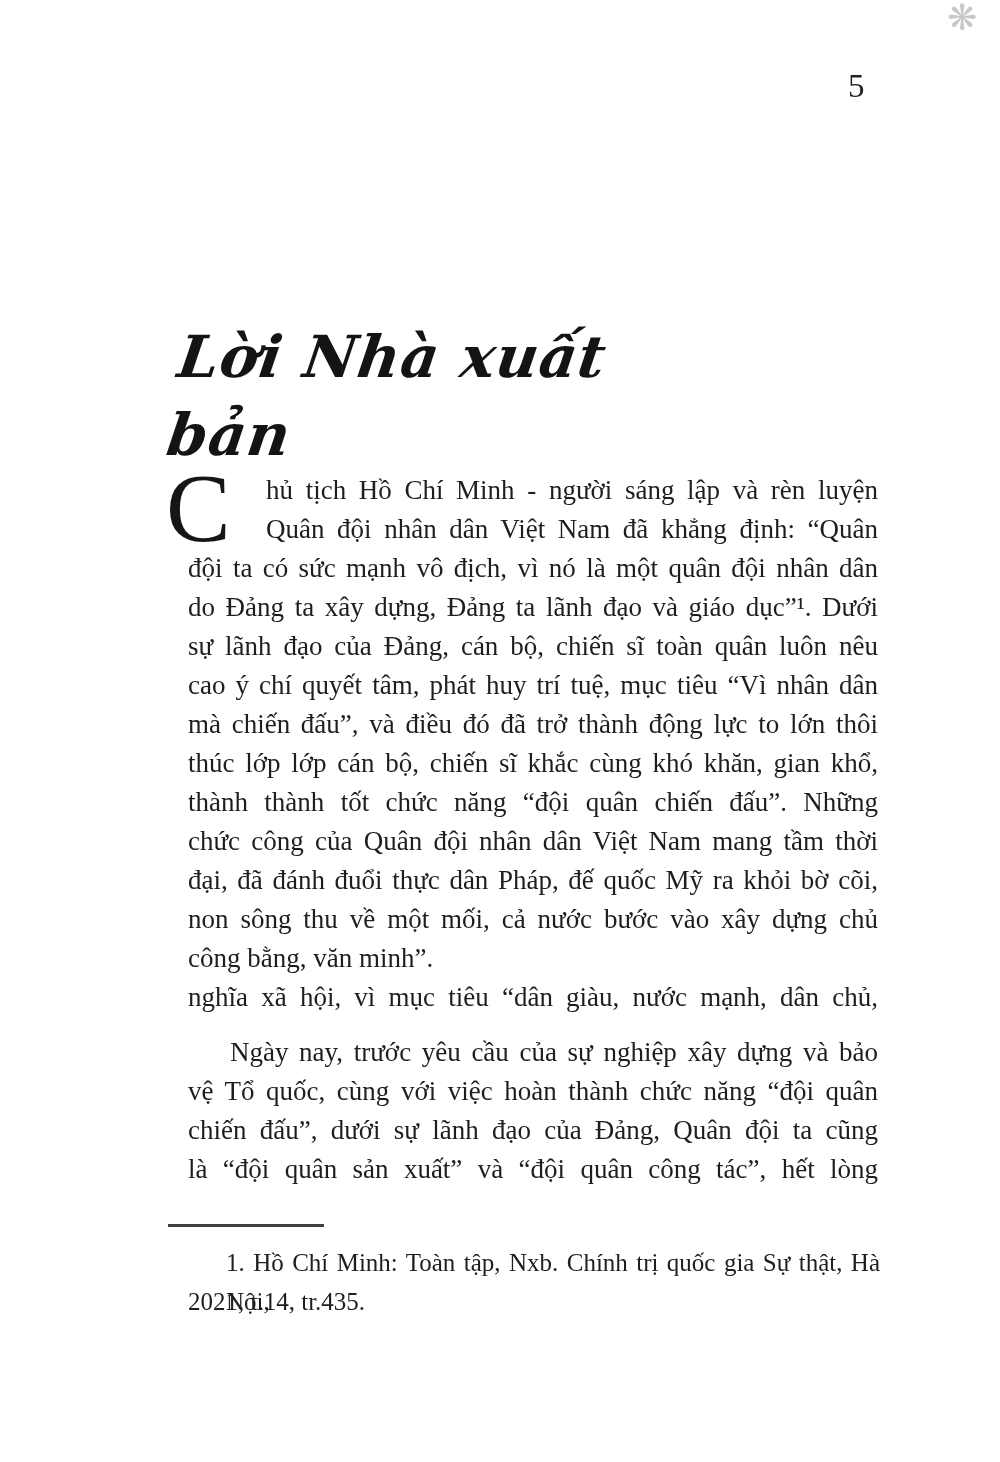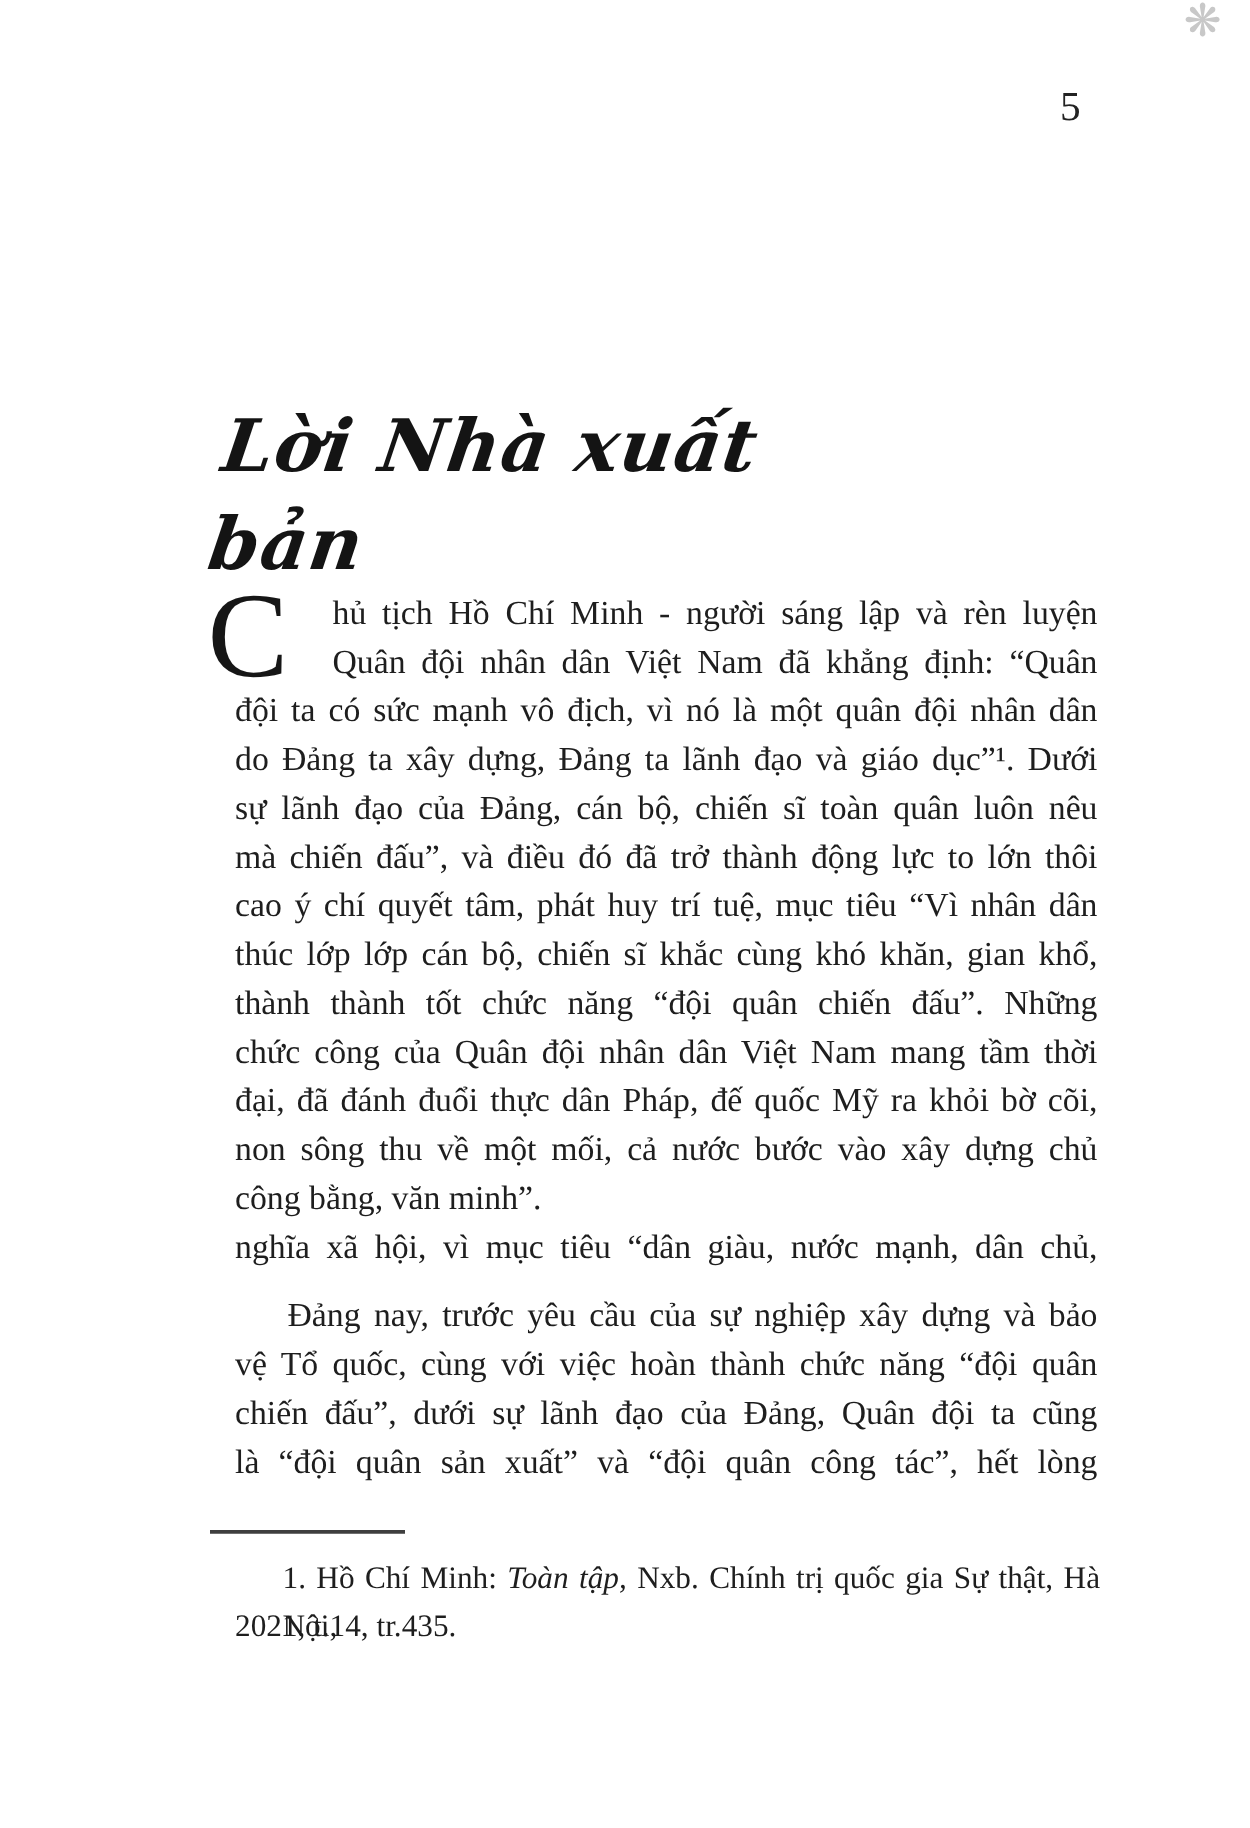--- a/index.html
+++ b/index.html
@@ -37,53 +37,53 @@
   }
   .footnote-rule {
     position:absolute; top:1224px; left:168px; width:156px; height:0;
     border-top:3px solid #3f3f3f;
   }
   .footnote {
     position:absolute; top:1243px; left:168px; width:712px;
     font-size:25px; line-height:39px; text-align:justify; color:#1e1e1e;
   }
   .footnote .line.ind { padding-left:38px; }
-  .it { font-style:italic; }
+  .it { }
 </style>
 </head>
 <body>
 
 <div class="page">
 
   <div class="corner-flower">❋</div>
 
   <div class="page-number">5</div>
 
   <div class="chapter-title">Lời Nhà xuất bản</div>
 
   <div class="textblock p1">
     <span class="dropcap">C</span>
     <div class="line j capind">hủ tịch Hồ Chí Minh - người sáng lập và rèn luyện</div>
     <div class="line j capind">Quân đội nhân dân Việt Nam đã khẳng định: “Quân</div>
     <div class="line j">đội ta có sức mạnh vô địch, vì nó là một quân đội nhân dân</div>
     <div class="line j">do Đảng ta xây dựng, Đảng ta lãnh đạo và giáo dục”¹. Dưới</div>
     <div class="line j">sự lãnh đạo của Đảng, cán bộ, chiến sĩ toàn quân luôn nêu</div>
+    <div class="line j">cao ý chí quyết tâm, phát huy trí tuệ, mục tiêu “Vì nhân dân</div>
     <div class="line j">mà chiến đấu”, và điều đó đã trở thành động lực to lớn thôi</div>
-    <div class="line j">cao ý chí quyết tâm, phát huy trí tuệ, mục tiêu “Vì nhân dân</div>
     <div class="line j">thúc lớp lớp cán bộ, chiến sĩ khắc cùng khó khăn, gian khổ,</div>
     <div class="line j">thành thành tốt chức năng “đội quân chiến đấu”. Những</div>
     <div class="line j">chức công của Quân đội nhân dân Việt Nam mang tầm thời</div>
     <div class="line j">đại, đã đánh đuổi thực dân Pháp, đế quốc Mỹ ra khỏi bờ cõi,</div>
     <div class="line j">non sông thu về một mối, cả nước bước vào xây dựng chủ</div>
     <div class="line">công bằng, văn minh”.</div>
     <div class="line j">nghĩa xã hội, vì mục tiêu “dân giàu, nước mạnh, dân chủ,</div>
   </div>
 
   <div class="textblock p2">
-    <div class="line j ind">Đảng nay, trước yêu cầu của sự nghiệp xây dựng và bảo</div>
+    <div class="line j ind">Ngày nay, trước yêu cầu của sự nghiệp xây dựng và bảo</div>
     <div class="line j">vệ Tổ quốc, cùng với việc hoàn thành chức năng “đội quân</div>
     <div class="line j">chiến đấu”, dưới sự lãnh đạo của Đảng, Quân đội ta cũng</div>
     <div class="line j">là “đội quân sản xuất” và “đội quân công tác”, hết lòng</div>
   </div>
 
   <div class="footnote-rule"></div>
 
   <div class="footnote">
     <div class="line j ind">
       <span>1. Hồ Chí Minh: </span><span class="it">Toàn tập,</span><span> Nxb. Chính trị quốc gia Sự thật, Hà Nội,</span>

